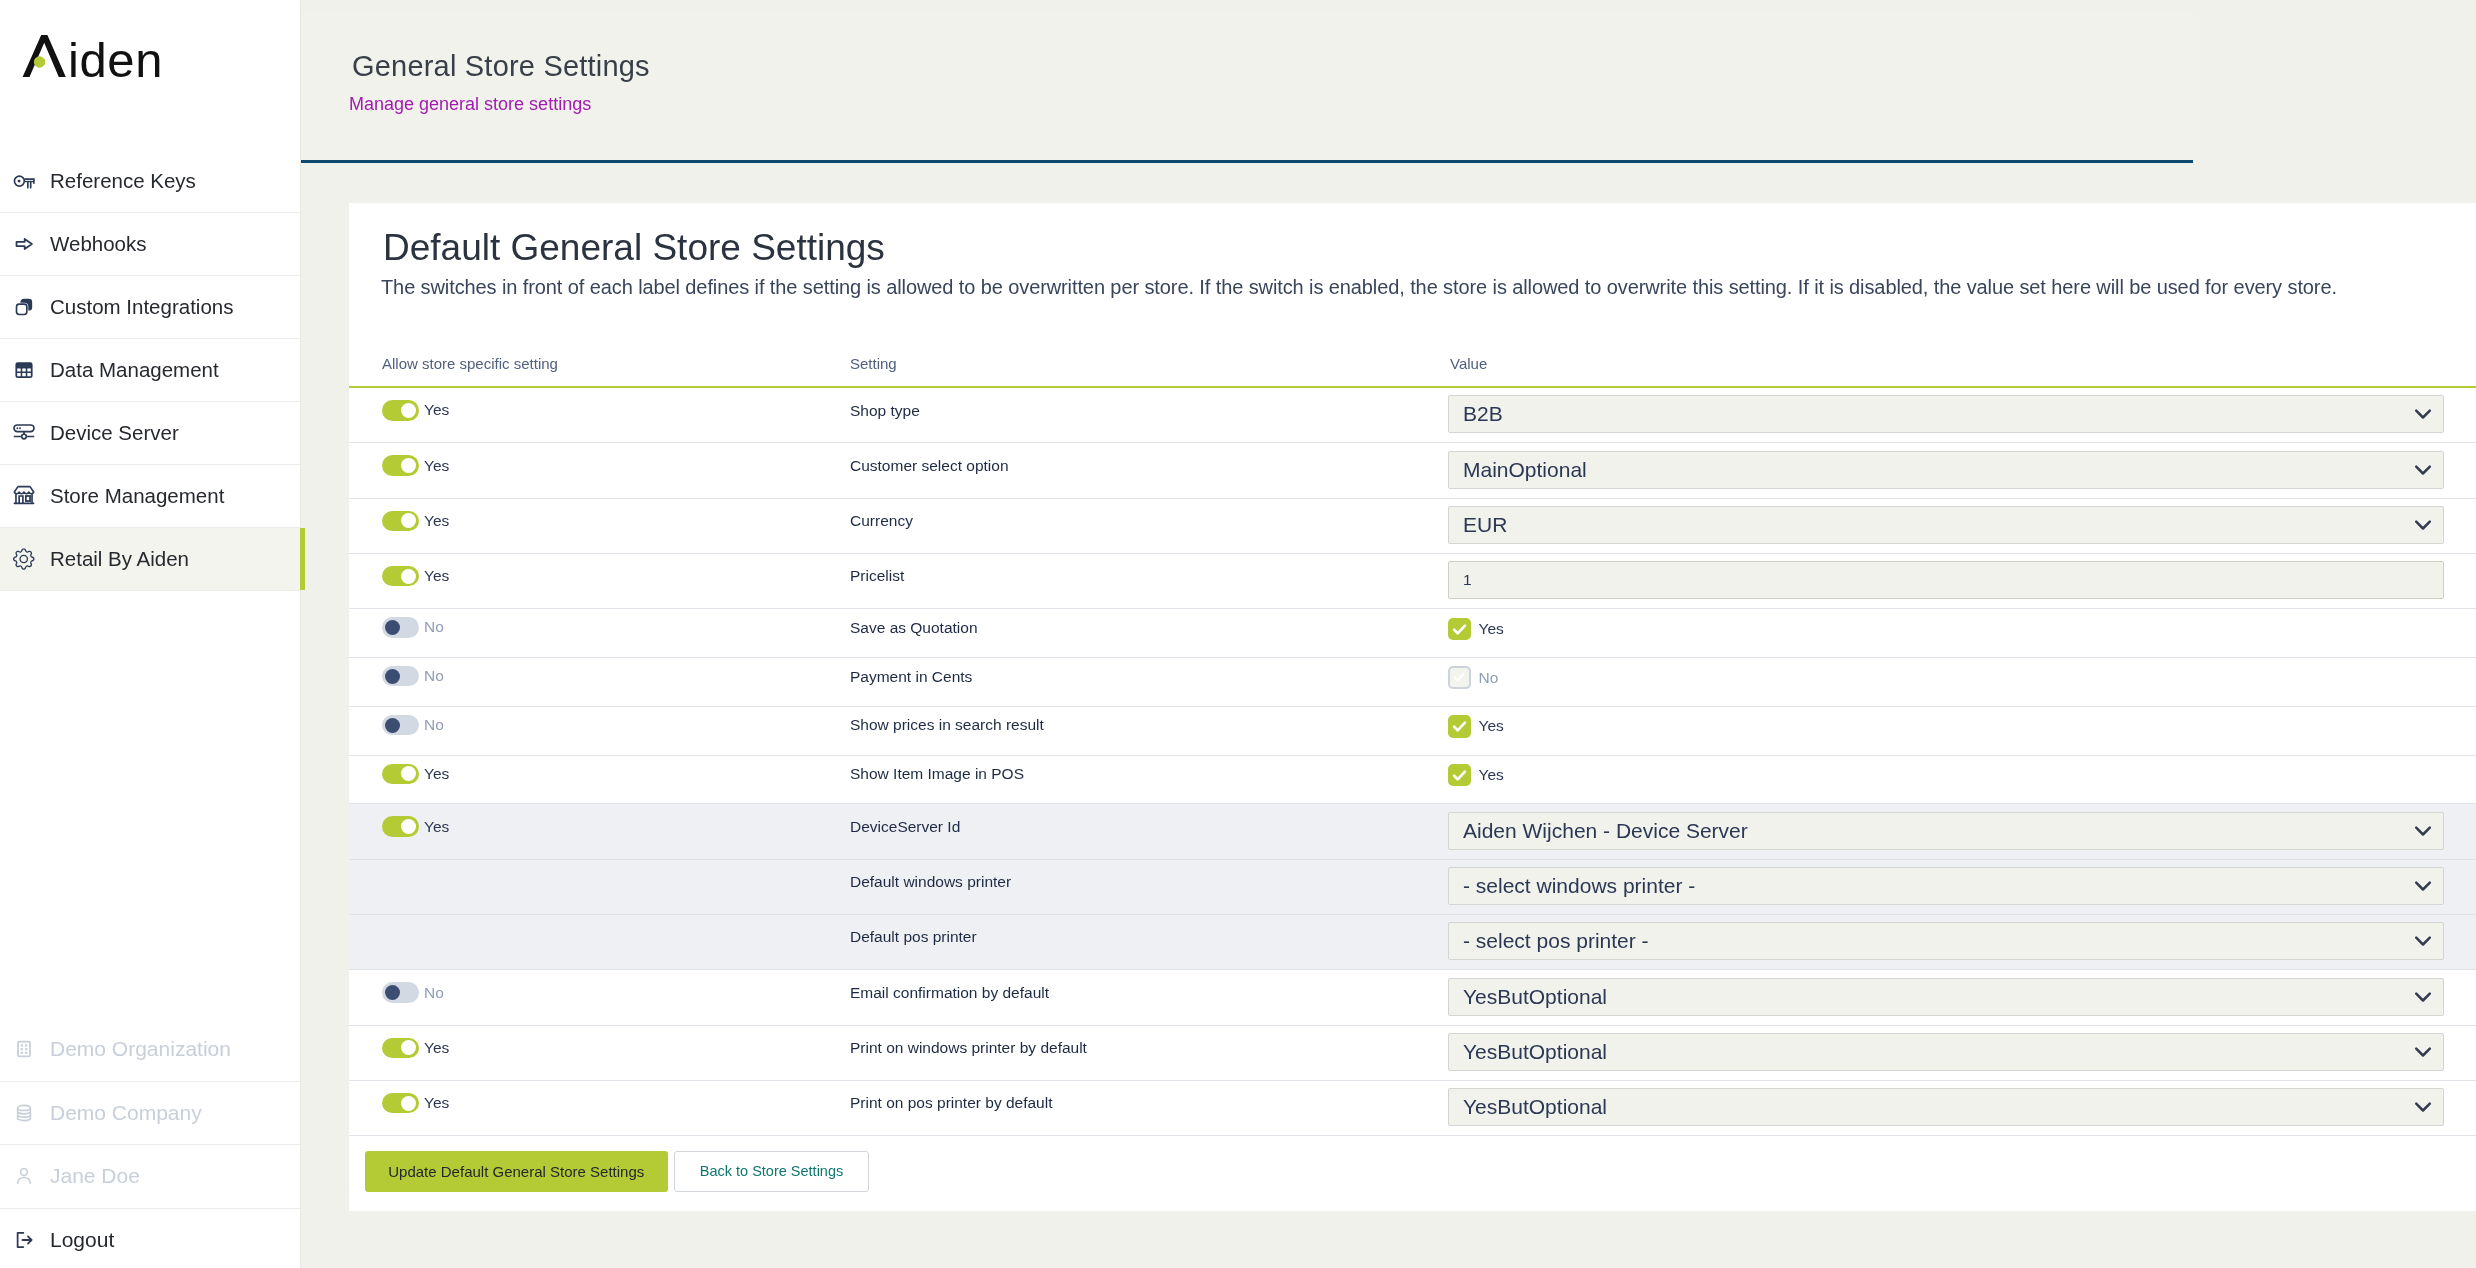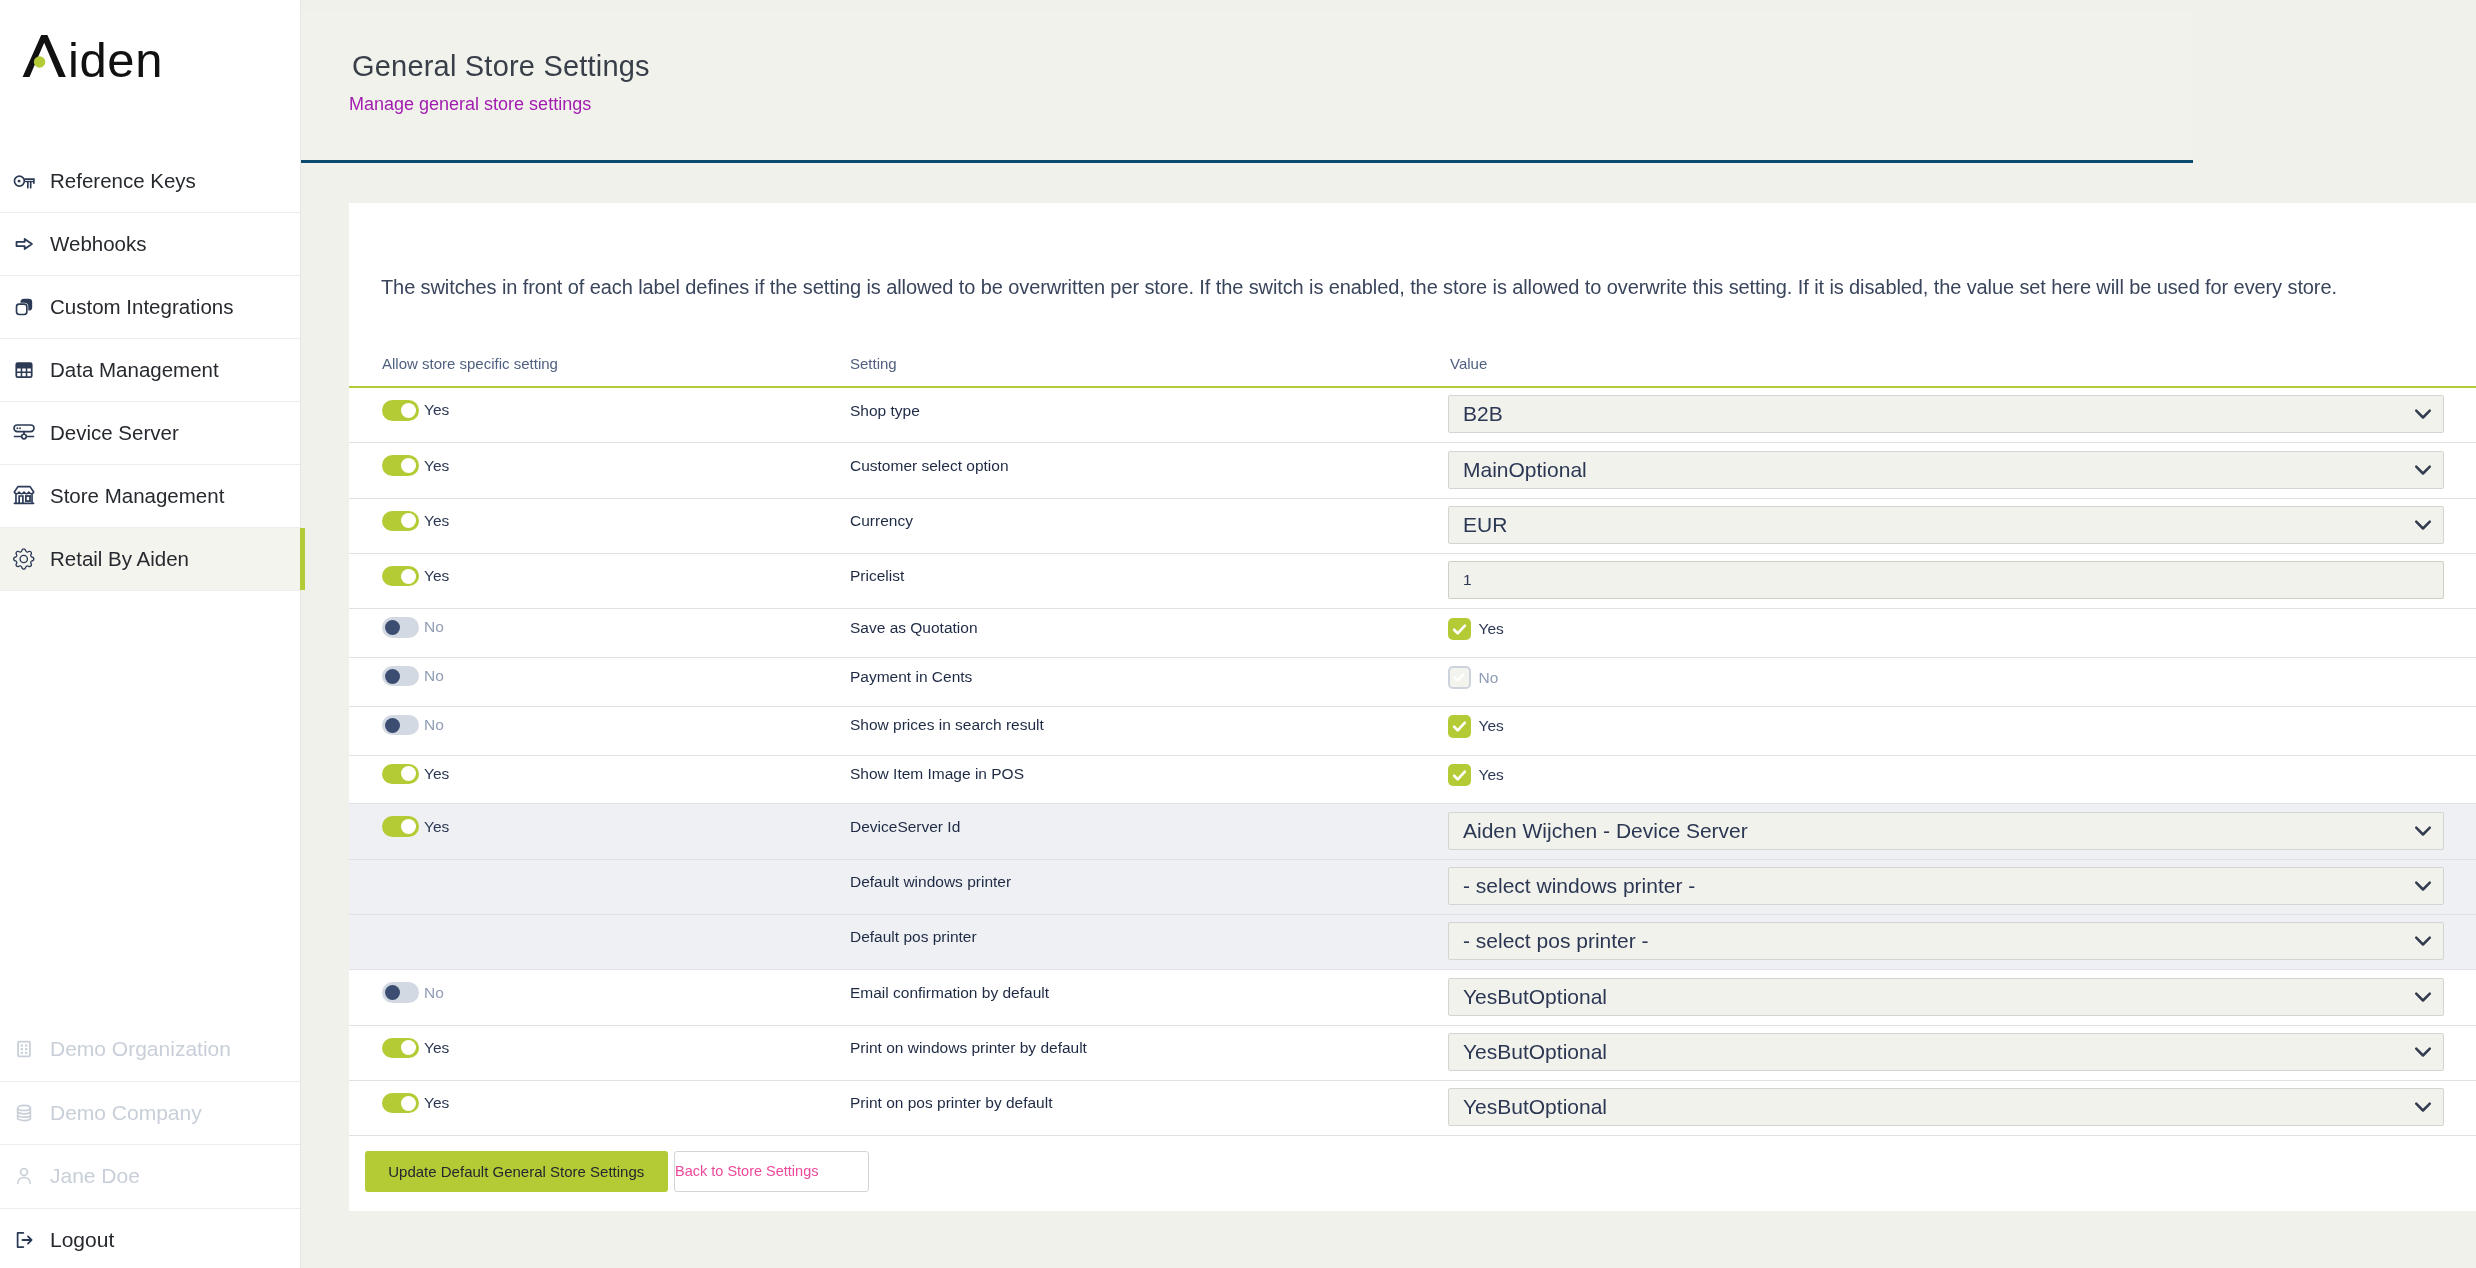--- a/index.html
+++ b/index.html
@@ -54,30 +54,31 @@
 .inp{width:996px;height:38px;background:#f2f2ed;border:1px solid #cdd0c2;border-radius:2px;font-size:15.5px;color:#2b3753;line-height:36px;padding-left:14px}
 .cbwrap{display:flex;align-items:center}
 .cb{width:22.5px;height:22.5px;border-radius:5px;position:relative;flex:none}
 .cb.on{background:#b5cb35}
 .cb.off{background:#f4f4ef;border:2px solid #ccd3dd}
 .cblbl{margin-left:8px;font-size:15.5px;letter-spacing:0}
 .cblbl.y{color:#2b3753}
 .cblbl.n{color:#909db4}
 .btns{position:absolute;left:0px;top:932px;width:2127px}
 .btn-g{position:absolute;left:15.5px;top:16px;width:303.5px;height:41px;background:#b5cb35;border-radius:3px;color:#23282e;font-size:15px;text-align:center;line-height:41px;letter-spacing:0}
-.btn-w{position:absolute;left:325px;top:16px;width:195px;height:41px;background:#fff;border:1px solid #d0d5da;border-radius:3px;color:#ec4899;font-size:14.5px;text-align:left;line-height:39px;letter-spacing:0}
+.btn-w{position:absolute;left:325px;top:16px;width:195px;height:41px;background:#fff;border:1px solid #d0d5da;border-radius:3px;color:#0f766e;font-size:14.5px;text-align:center;line-height:39px;letter-spacing:0}
 </style>
 </head>
 <body>
 <div class="hdr">
   <h1>General Store Settings</h1>
   <div class="sub">Manage general store settings</div>
 </div>
 
 <div class="card">
+  <h2>Default General Store Settings</h2>
   <div class="desc">The switches in front of each label defines if the setting is allowed to be overwritten per store. If the switch is enabled, the store is allowed to overwrite this setting. If it is disabled, the value set here will be used for every store.</div>
   <div class="thead">
     <div style="left:33px">Allow store specific setting</div>
     <div style="left:501px">Setting</div>
     <div style="left:1101px">Value</div>
   </div>
   <div class="tbl">
     <div class="row h1">
         <div class="c1">
           <div class="sw on">

